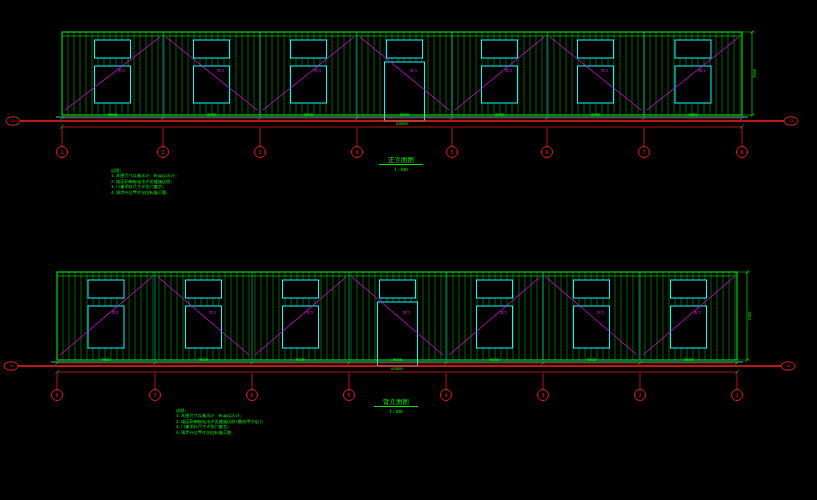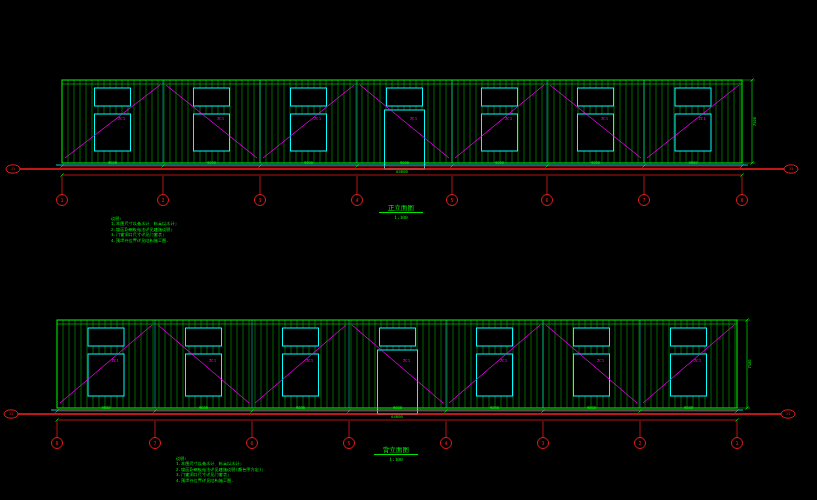--- a/index.html
+++ b/index.html
@@ -1,17 +1,17 @@
 <!DOCTYPE html>
 <html><head>
 <meta charset="utf-8">
 <style>
   html,body{margin:0;padding:0;background:#000;}
   body{width:817px;height:500px;overflow:hidden;font-family:"DejaVu Sans Mono", monospace;}
-  .canvas{position:relative;width:817px;height:408px;background:#000;margin-top:48px;}
+  .canvas{position:relative;width:817px;height:408px;background:#000;}
   svg{position:absolute;left:0;top:0;}
   svg text{font-family:"DejaVu Sans Mono", monospace;}
 </style>
 </head>
 <body>
 
 <div class="canvas">
   <svg id="cad" width="817" height="500" viewBox="0 0 817 500">
       <g>
         <g stroke="#00e200" stroke-width="0.5" opacity="0.9">

